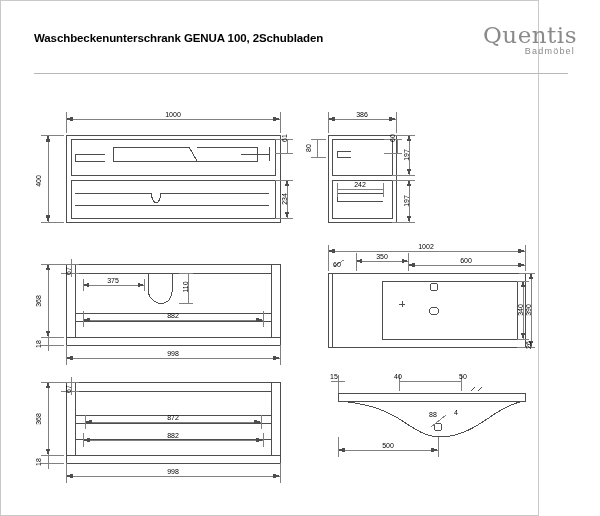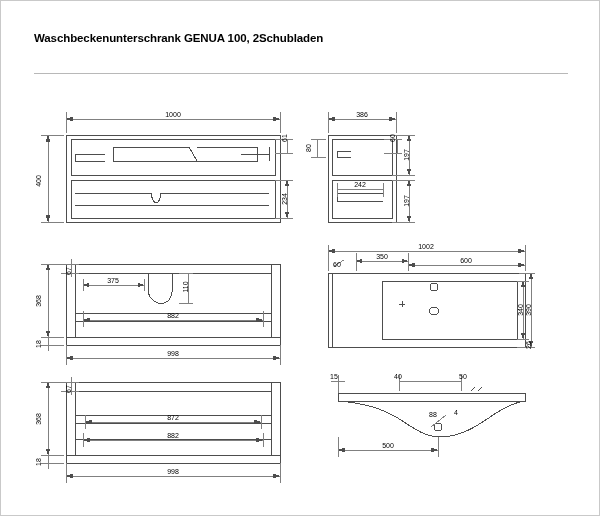--- a/index.html
+++ b/index.html
@@ -9,21 +9,21 @@
   body {
     width: 600px;
     height: 516px;
     background: #ffffff;
     font-family: "Liberation Sans", sans-serif;
     color: #000;
     overflow: hidden;
   }
   .page {
     position: relative;
-    width: 600px;
+    width: 539px;
     height: 516px;
     box-sizing: border-box;
     border: 1px solid #c9c9c9;
   }
   
   .header {
     position: absolute;
     left: 0; top: 0;
     width: 600px;
     height: 74px;
@@ -80,20 +80,24 @@
     fill: #000;
   }
 </style>
 </head>
 <body>
 
 <div class="page">
 
   <div class="header">
     <div class="title">Waschbeckenunterschrank GENUA 100, 2Schubladen</div>
+    <div class="logo">
+      <div class="logo-main">Quentis</div>
+      <div class="logo-sub">Badmöbel</div>
+    </div>
     <div class="header-rule"></div>
   </div>
 
   <div class="canvas">
     <svg width="600" height="441" viewBox="0 0 600 441">
       <g stroke="#4d4d4d" fill="none" stroke-width="1" shape-rendering="crispEdges">
 
         <g>
 
           <rect x="65" y="60" width="214" height="87"></rect>

